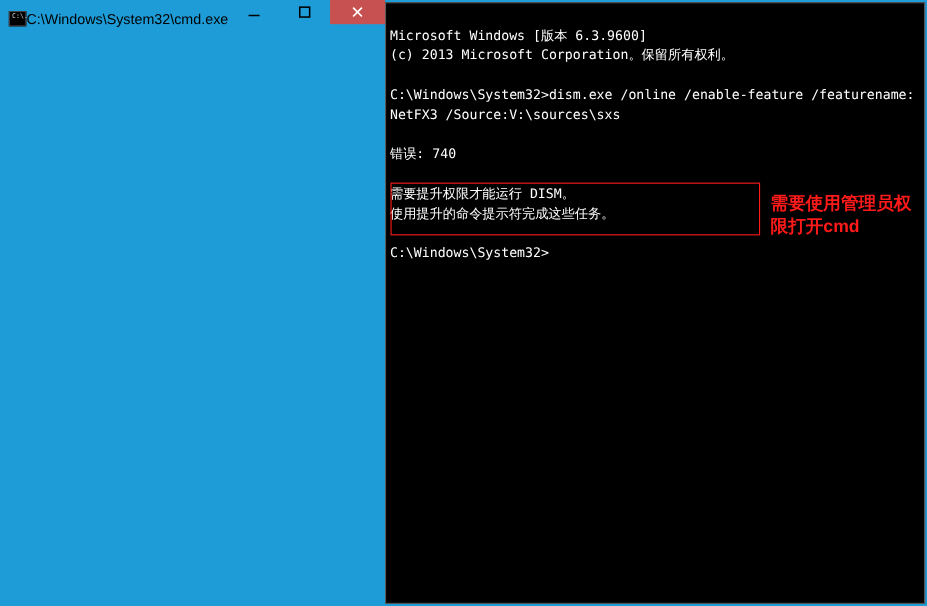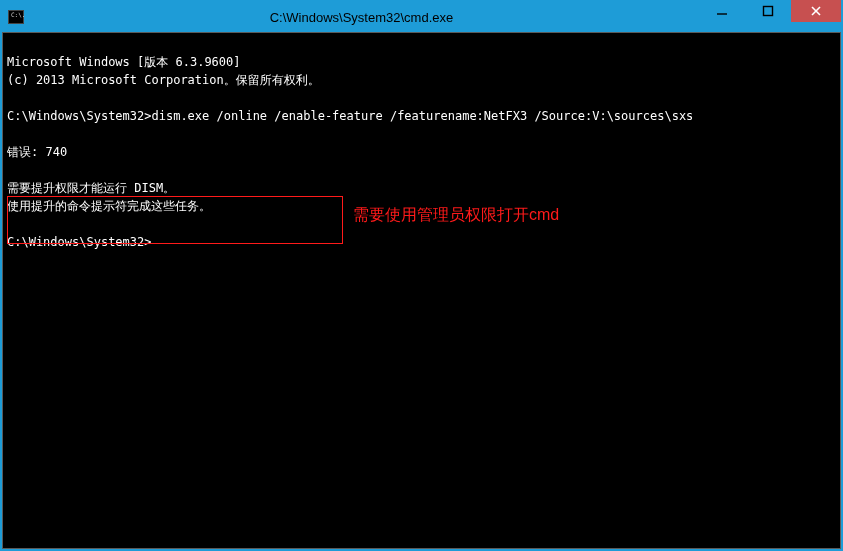--- a/index.html
+++ b/index.html
@@ -8,21 +8,21 @@
       height: 551px;
       background: #1e9cd7;
       padding: 2px;
       font-family: "Segoe UI", sans-serif;
       overflow: hidden;
     }
     .window {
       width: 100%;
       height: 100%;
       display: flex;
-      flex-direction: column;
+      flex-direction: row;
       justify-content: space-between;
     }
     .titlebar {
       height: 30px;
       background: #1e9cd7;
       display: flex;
       align-items: center;
       padding-left: 6px;
     }
     .titlebar .app-icon {
@@ -87,20 +87,21 @@
     .highlight-box {
       position: absolute;
       border: 1px solid #ff1a1a;
       pointer-events: none;
     }
     .annotation {
       position: absolute;
       color: #ff1a1a;
       font-family: "SimSun", sans-serif;
       font-size: 16px;
+      font-weight: bold;
     }
   </style>
 </head>
 <body>
 
 <div class="window">
   <div class="titlebar">
     <span class="app-icon">C:\.</span>
     <span class="title">C:\Windows\System32\cmd.exe</span>
     <div class="controls">

